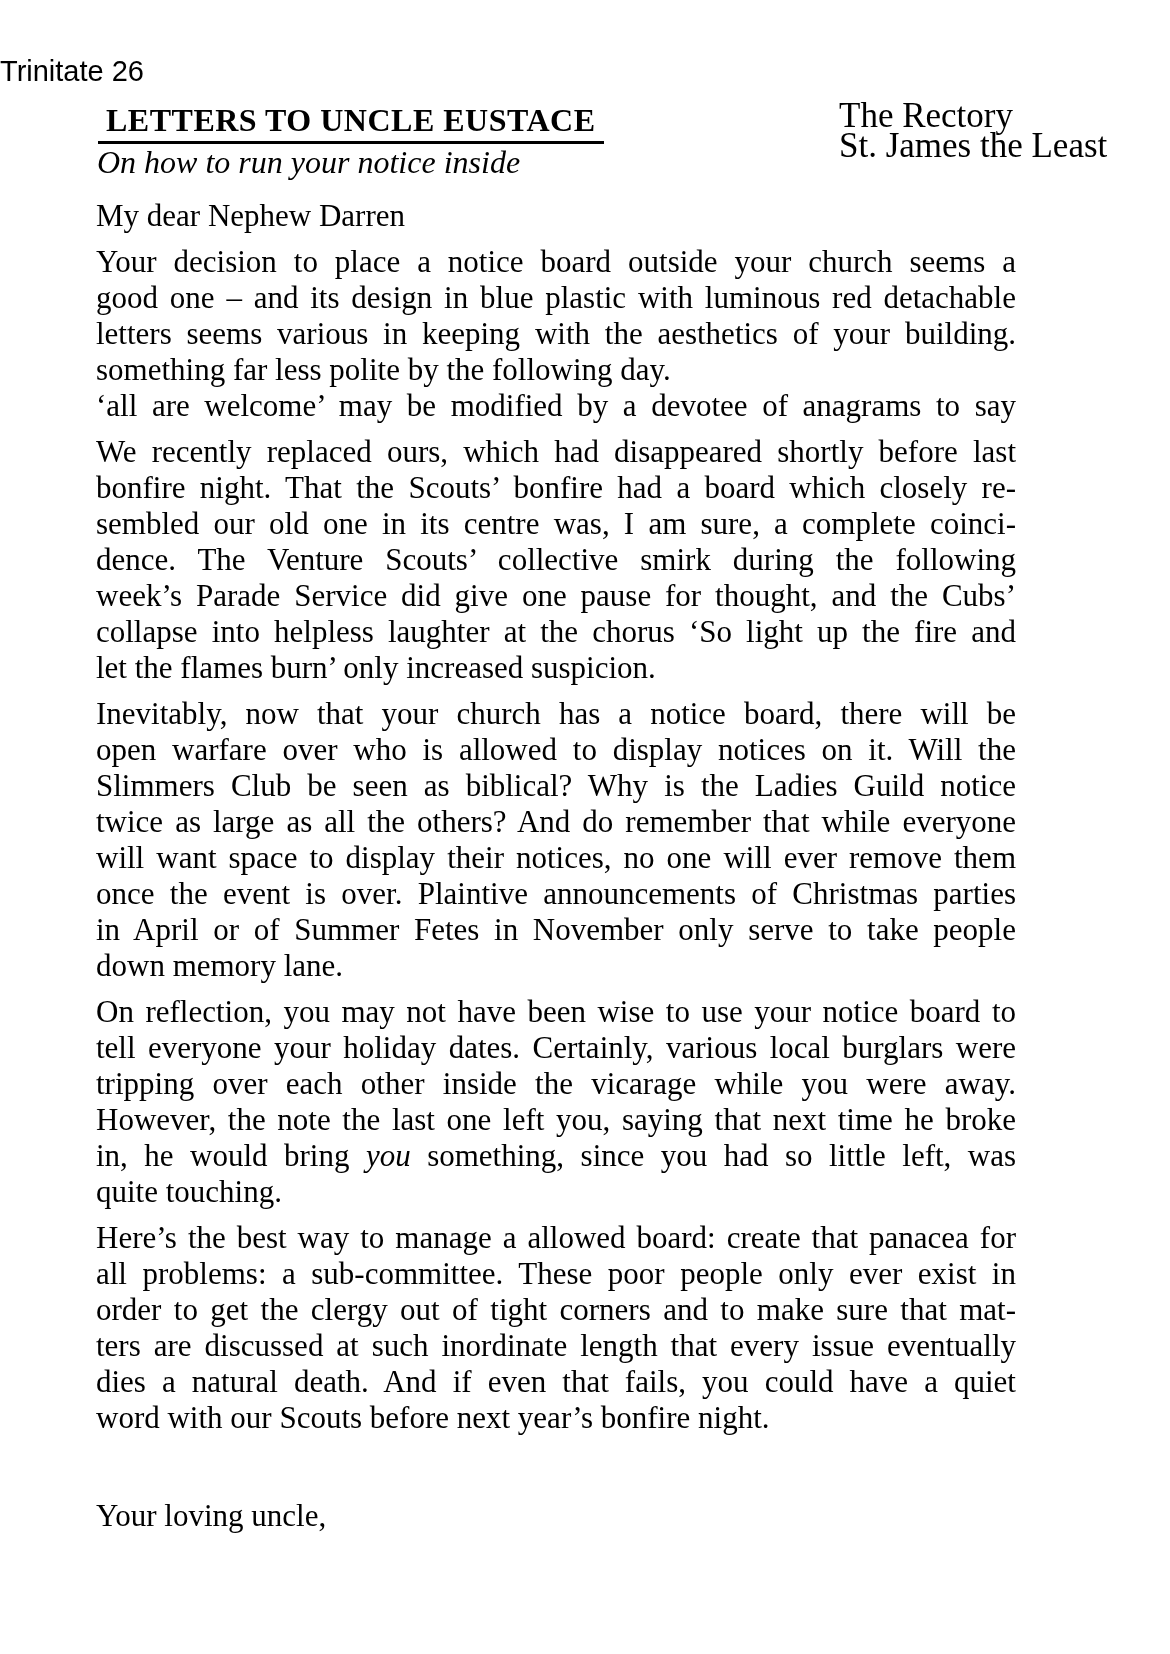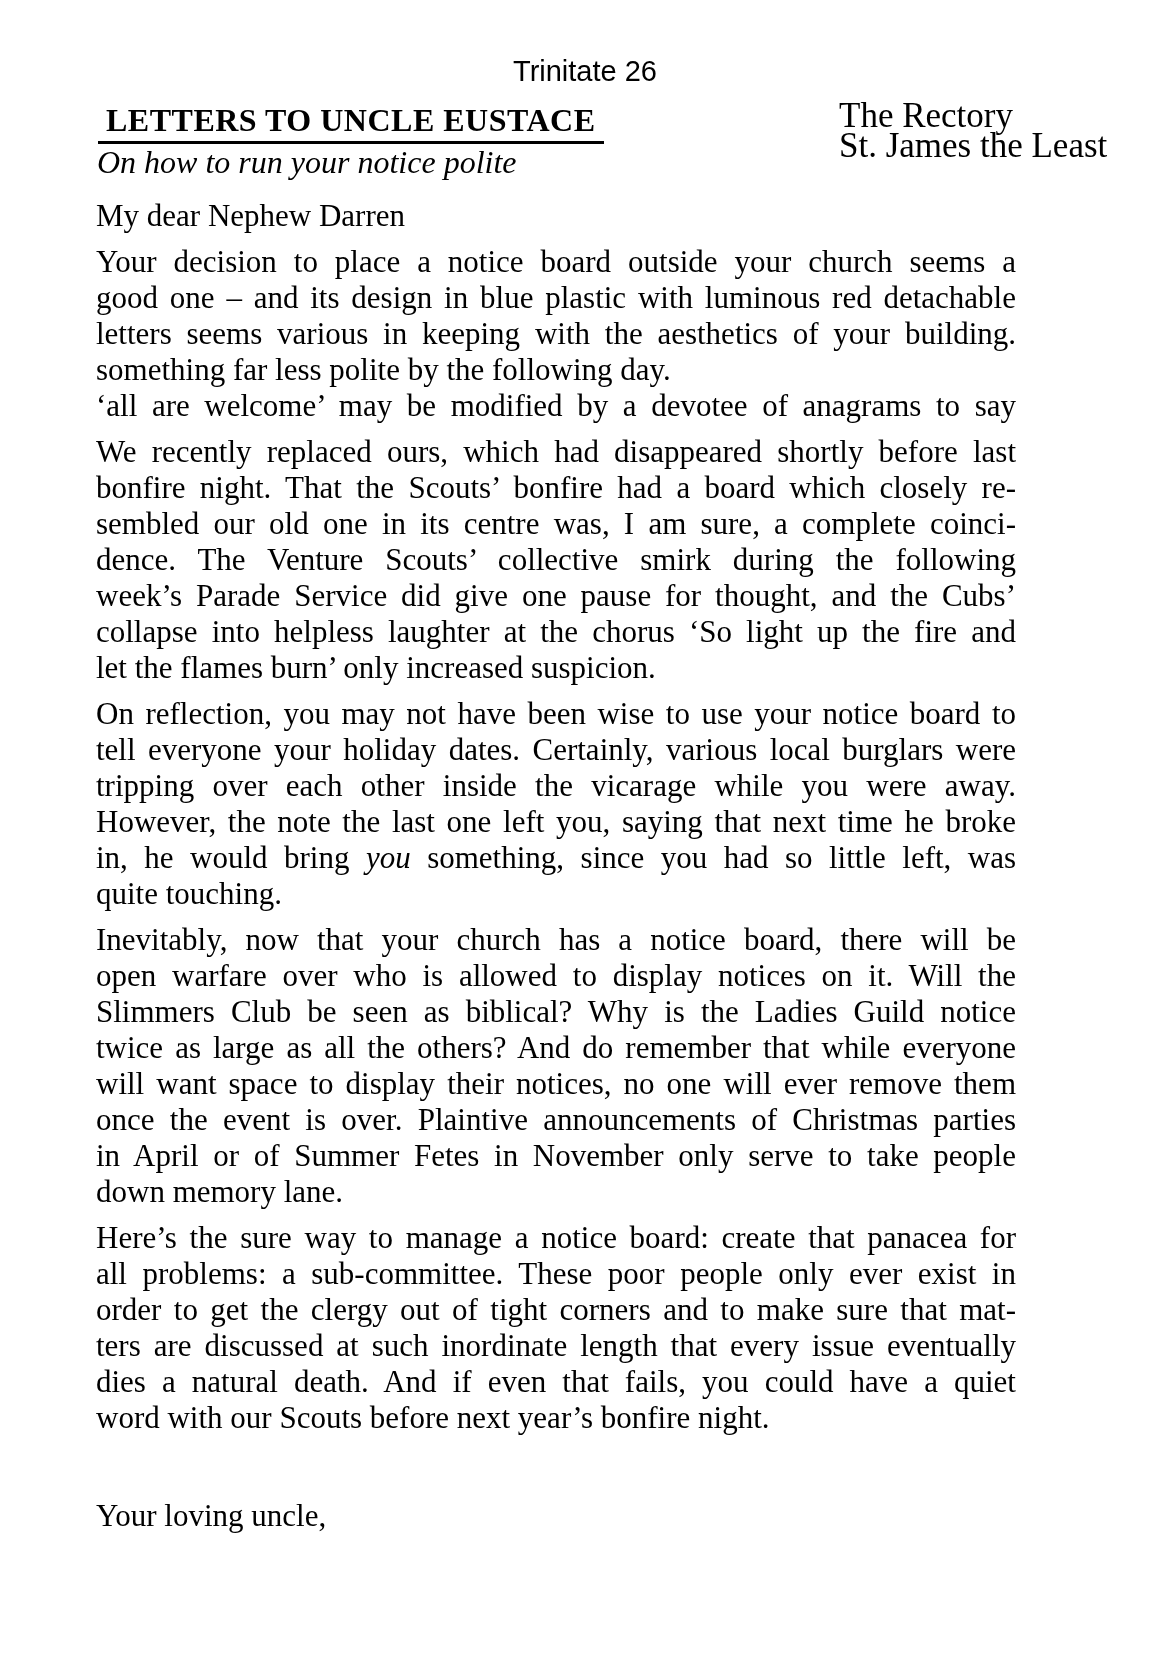--- a/index.html
+++ b/index.html
@@ -6,21 +6,21 @@
   body {
     width: 1170px; height: 1654px;
     background: #ffffff;
     position: relative;
     color: #000000;
     font-family: "Liberation Serif", "DejaVu Serif", serif;
     overflow: hidden;
   }
   .page-header {
     position: absolute; top: 57px; left: 0; width: 1170px;
-    text-align: center;
+    text-align: left;
     font-family: "Liberation Sans", "DejaVu Sans", sans-serif;
     font-size: 29px; line-height: 1;
   }
   .title {
     position: absolute; top: 104px; left: 98px; margin: 0;
     font-size: 32px; font-weight: bold; line-height: 1;
     letter-spacing: 0.5px;
     padding: 0 8px 5px 8px;
     border-bottom: 3px solid #000;
     white-space: nowrap;
@@ -45,21 +45,21 @@
   .closing { margin-top: 62px; }
   em { font-style: italic; }
 </style>
 </head>
 <body>
 
 <div class="page-header">Trinitate 26</div>
 
 <h1 class="title">LETTERS TO UNCLE EUSTACE</h1>
 
-<div class="subtitle">On how to run your notice polite</div>
+<div class="subtitle">On how to run your notice inside</div>
 
 <div class="address">
   <div>The Rectory</div>
   <div>St. James the Least</div>
 </div>
 
 <div class="letter-body">
   <div class="salutation">My dear Nephew Darren</div>
 
   <div id="paragraphs">
@@ -73,39 +73,39 @@
       <div class="para">
         <div class="line">We recently replaced ours, which had disappeared shortly before last</div>
         <div class="line">bonfire night. That the Scouts’ bonfire had a board which closely re-</div>
         <div class="line">sembled our old one in its centre was, I am sure, a complete coinci-</div>
         <div class="line">dence. The Venture Scouts’ collective smirk during the following</div>
         <div class="line">week’s Parade Service did give one pause for thought, and the Cubs’</div>
         <div class="line">collapse into helpless laughter at the chorus ‘So light up the fire and</div>
         <div class="line last">let the flames burn’ only increased suspicion.</div>
       </div>
       <div class="para">
-        <div class="line">On reflection, you may not have been wise to use your notice board to</div>
-        <div class="line">tell everyone your holiday dates. Certainly, various local burglars were</div>
-        <div class="line">tripping over each other inside the vicarage while you were away.</div>
-        <div class="line">However, the note the last one left you, saying that next time he broke</div>
-        <div class="line">in, he would bring <em>you</em> something, since you had so little left, was</div>
-        <div class="line last">quite touching.</div>
-      </div>
-      <div class="para">
         <div class="line">Inevitably, now that your church has a notice board, there will be</div>
         <div class="line">open warfare over who is allowed to display notices on it. Will the</div>
         <div class="line">Slimmers Club be seen as biblical? Why is the Ladies Guild notice</div>
         <div class="line">twice as large as all the others? And do remember that while everyone</div>
         <div class="line">will want space to display their notices, no one will ever remove them</div>
         <div class="line">once the event is over. Plaintive announcements of Christmas parties</div>
         <div class="line">in April or of Summer Fetes in November only serve to take people</div>
         <div class="line last">down memory lane.</div>
       </div>
       <div class="para">
-        <div class="line">Here’s the sure way to manage a notice board: create that panacea for</div>
+        <div class="line">On reflection, you may not have been wise to use your notice board to</div>
+        <div class="line">tell everyone your holiday dates. Certainly, various local burglars were</div>
+        <div class="line">tripping over each other inside the vicarage while you were away.</div>
+        <div class="line">However, the note the last one left you, saying that next time he broke</div>
+        <div class="line">in, he would bring <em>you</em> something, since you had so little left, was</div>
+        <div class="line last">quite touching.</div>
+      </div>
+      <div class="para">
+        <div class="line">Here’s the best way to manage a allowed board: create that panacea for</div>
         <div class="line">all problems: a sub-committee. These poor people only ever exist in</div>
         <div class="line">order to get the clergy out of tight corners and to make sure that mat-</div>
         <div class="line">ters are discussed at such inordinate length that every issue eventually</div>
         <div class="line">dies a natural death. And if even that fails, you could have a quiet</div>
         <div class="line last">word with our Scouts before next year’s bonfire night.</div>
       </div>
     </div>
 
   <div class="closing">Your loving uncle,</div>
 </div>

